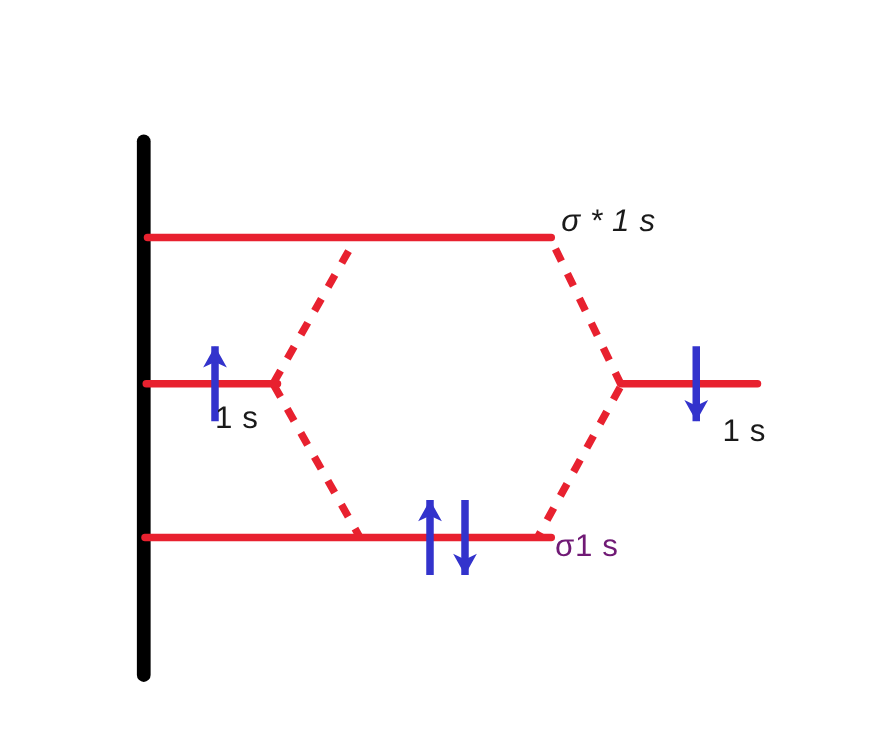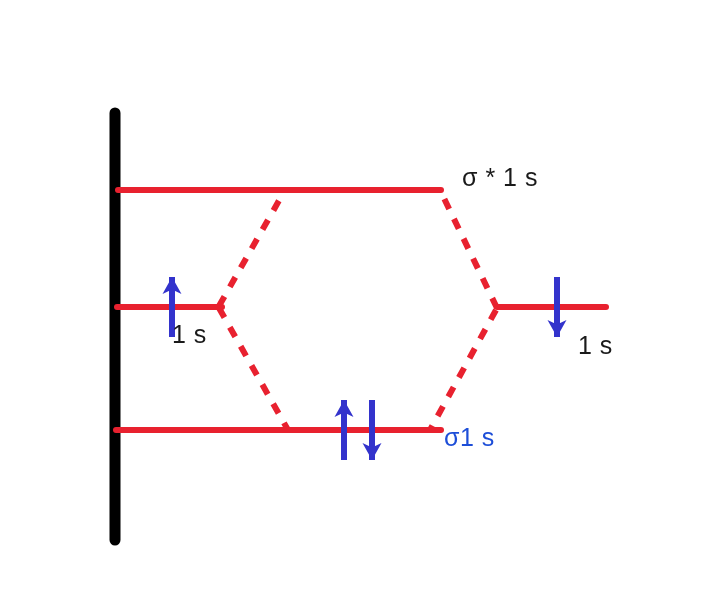--- a/index.html
+++ b/index.html
@@ -81,17 +81,17 @@
           <line x1="372" y1="400" x2="372" y2="460" stroke="#3333cc" stroke-width="6" stroke-linecap="butt"></line>
           <path d="M 372 460 L 381.5 443 L 372 447.5 L 362.5 443 Z" fill="#3333cc"></path>
         </g>
       </g>
 
   </svg>
 
   <div id="label-layer">
       <div class="mo-label" style="left: 172px; top: 322px; color: rgb(26, 26, 26);">1 s</div>
       <div class="mo-label" style="left: 578px; top: 333px; color: rgb(26, 26, 26);">1 s</div>
-      <div class="mo-label" style="left: 462px; top: 165px; color: rgb(26, 26, 26);">σ * 1 s</div>
-      <div class="mo-label" style="left: 444px; top: 425px; color: #1d4ed8;">σ1 s</div>
+      <div class="mo-label" style="left: 449px; top: 165px; color: rgb(26, 26, 26); font-style: italic;">σ * 1 s</div>
+      <div class="mo-label" style="left: 444px; top: 425px; color: #701a75;">σ1 s</div>
     </div>
 
 </div>
 
 </body></html>

